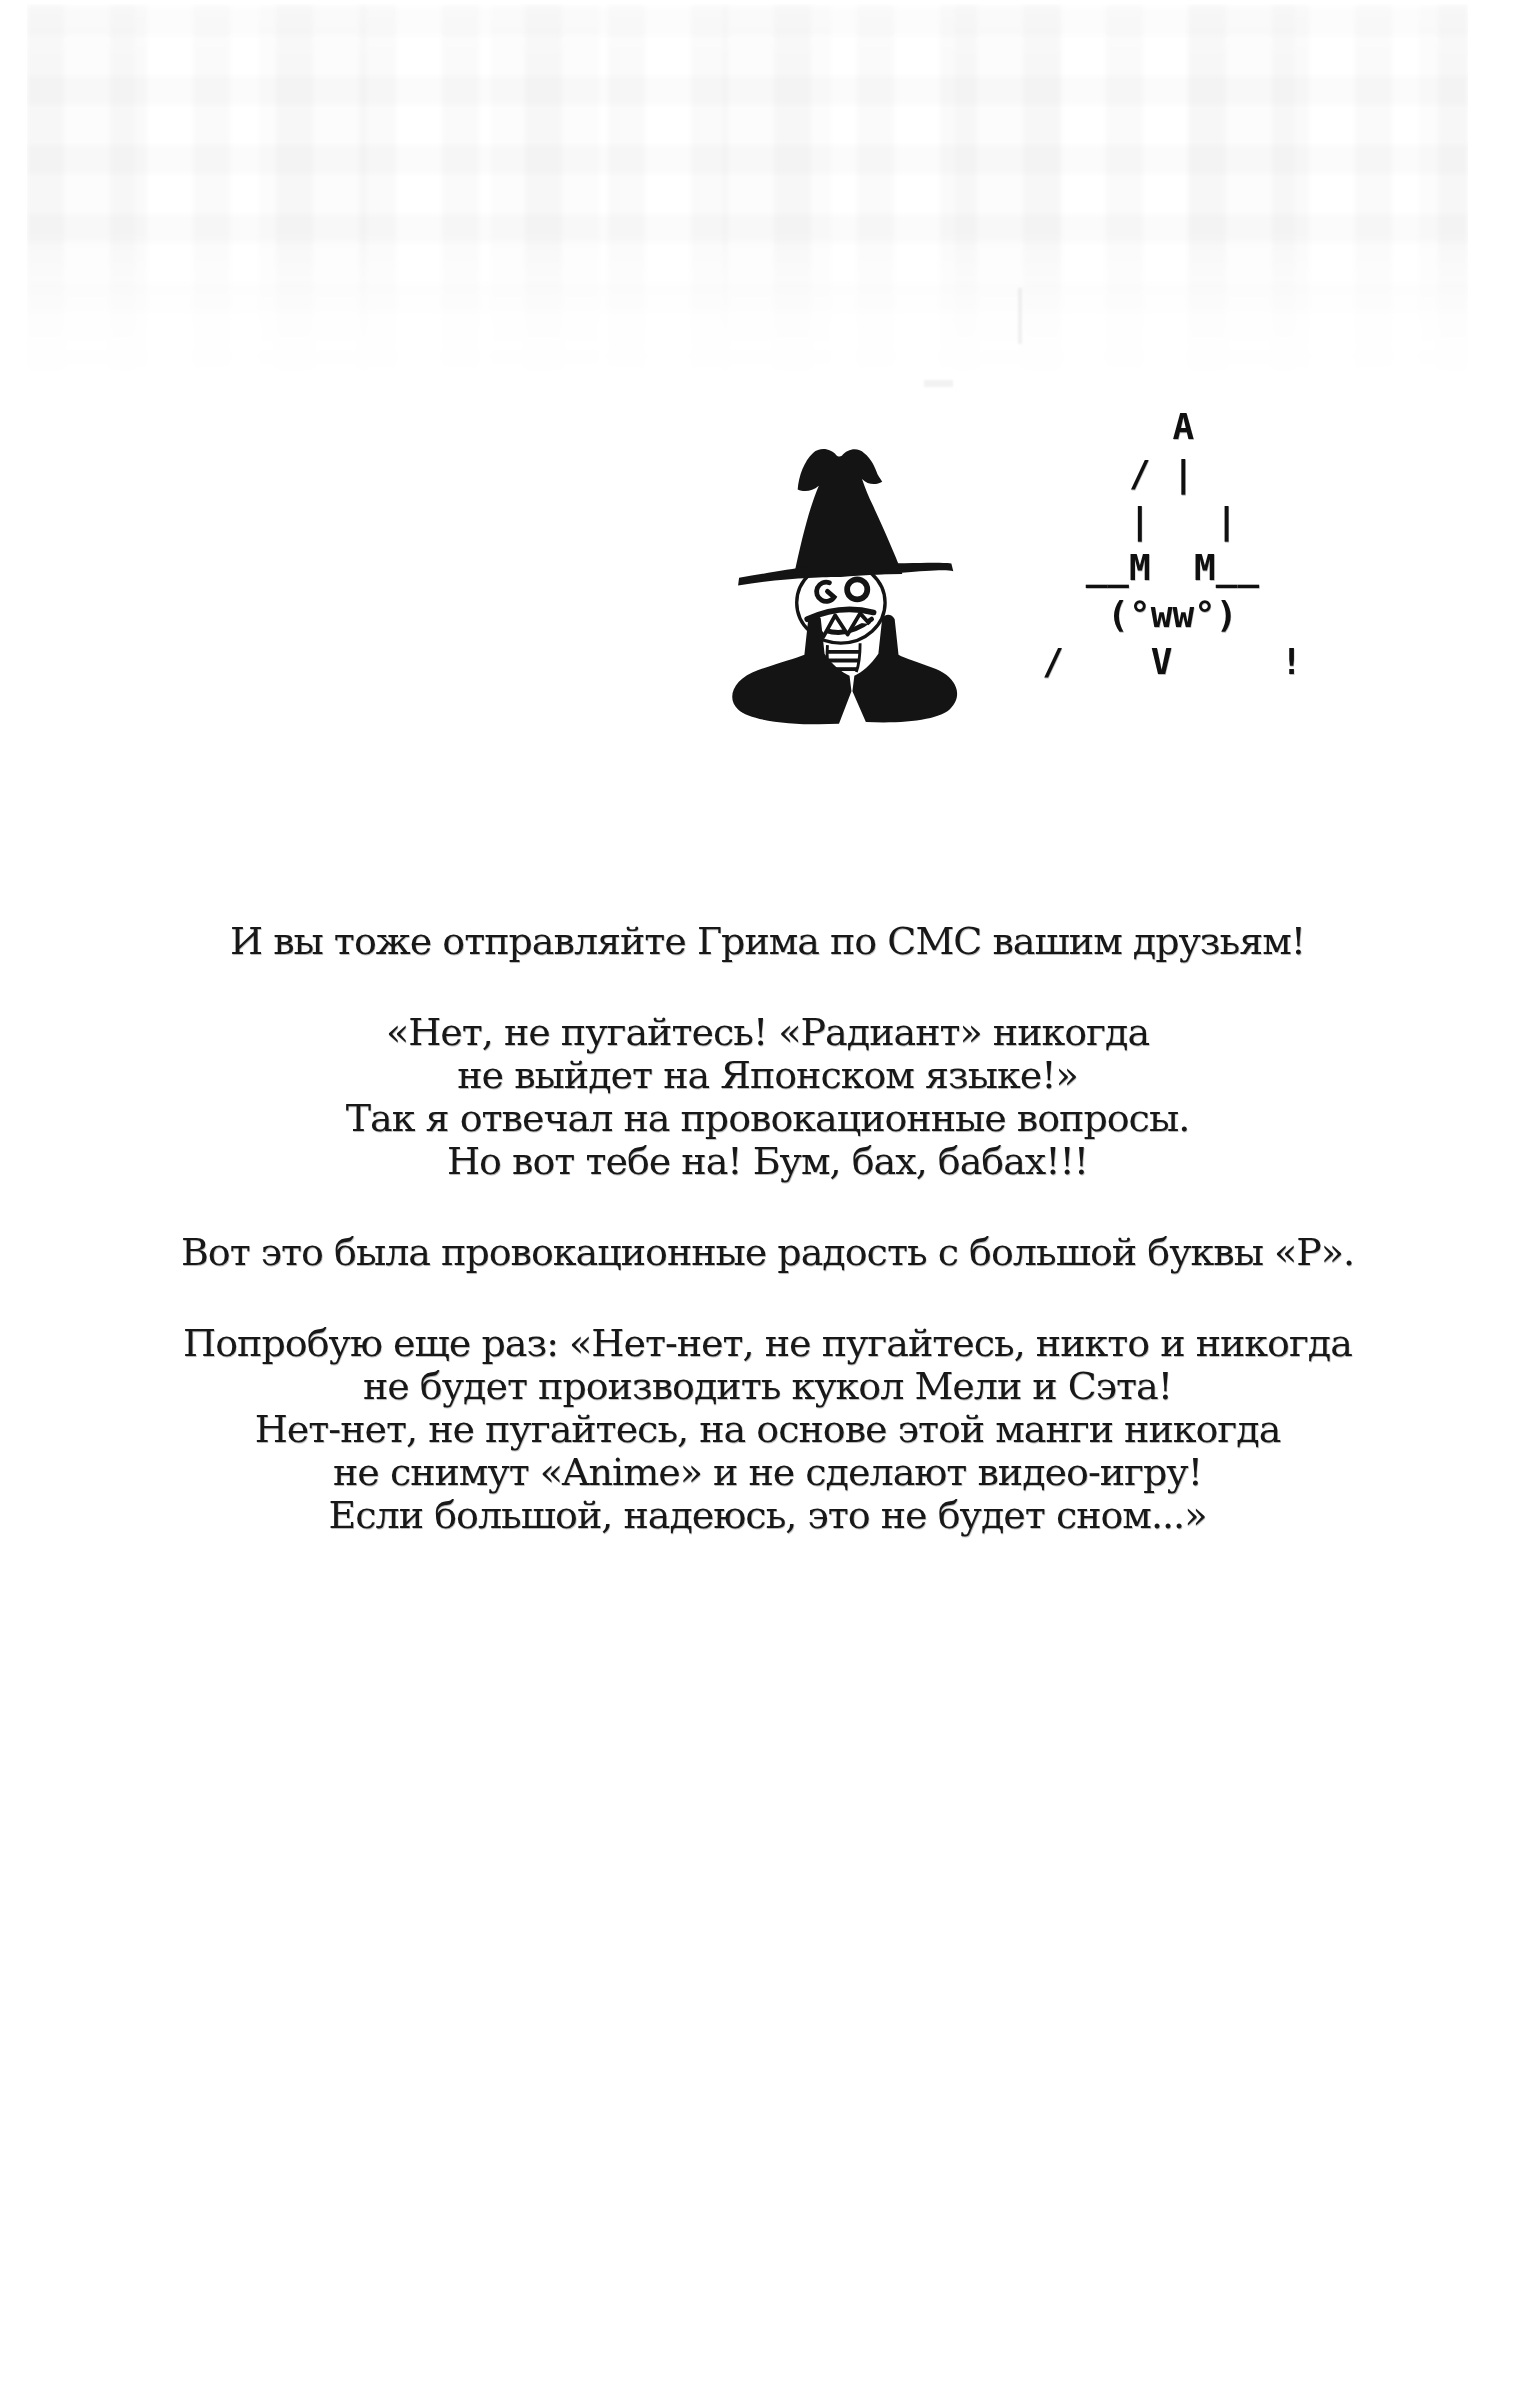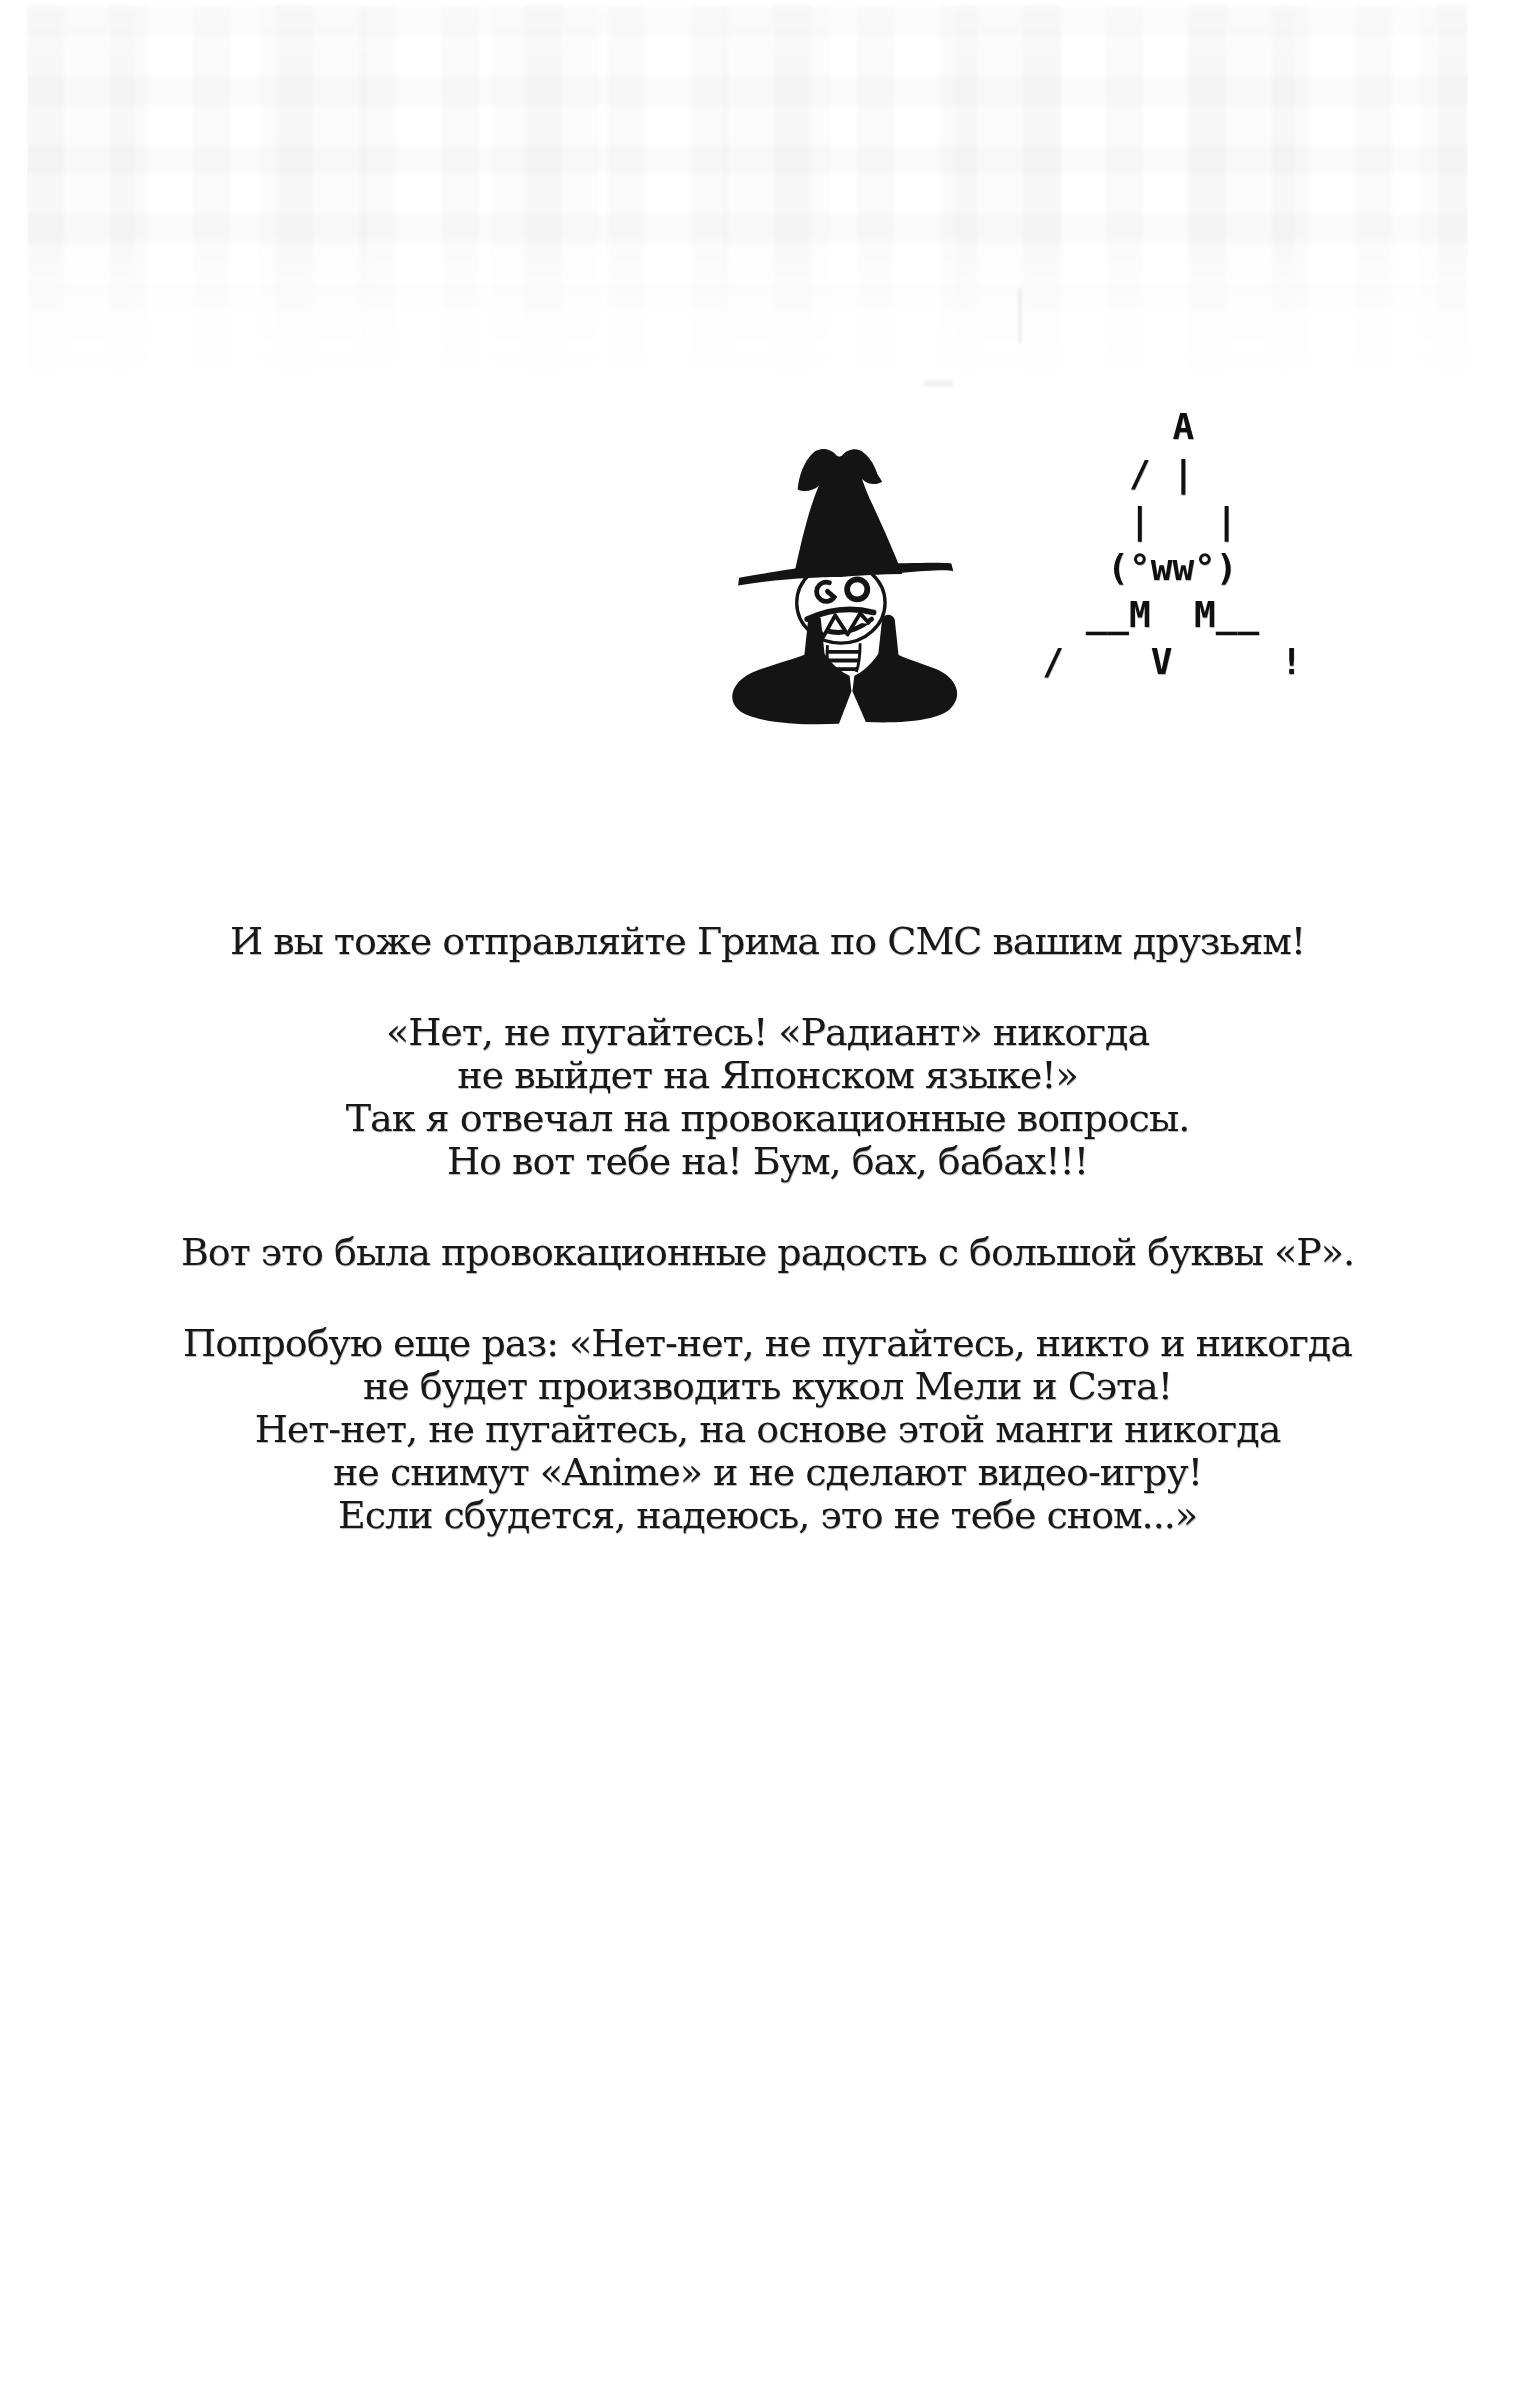--- a/index.html
+++ b/index.html
@@ -126,38 +126,38 @@
              C200,308 240,304 250,291
              C262,279 256,260 234,251
              C214,243 202,240 195,236
              L191,199
              C188,193 181,193 178,198
              L174,235
              C166,247 157,254 149,258
              L147,274 Z"></path>
   </svg>
 
-  <pre class="ascii"><span>        A</span><span>      / |</span><span>      |   |</span><span>     (°ww°)</span><span>    __M  M__</span><span>  /    V     !</span></pre>
+  <pre class="ascii"><span>        A</span><span>      / |</span><span>      |   |</span><span>    __M  M__</span><span>     (°ww°)</span><span>  /    V     !</span></pre>
 
   <div class="body-text">
     <p>
       <span>И вы тоже отправляйте Грима по СМС вашим друзьям!</span>
     </p>
     <p>
       <span>«Нет, не пугайтесь! «Радиант» никогда</span>
       <span>не выйдет на Японском языке!»</span>
       <span>Так я отвечал на провокационные вопросы.</span>
       <span>Но вот тебе на! Бум, бах, бабах!!!</span>
     </p>
     <p>
       <span>Вот это была провокационные радость с большой буквы «Р».</span>
     </p>
     <p>
       <span>Попробую еще раз: «Нет-нет, не пугайтесь, никто и никогда</span>
       <span>не будет производить кукол Мели и Сэта!</span>
       <span>Нет-нет, не пугайтесь, на основе этой манги никогда</span>
       <span>не снимут «Anime» и не сделают видео-игру!</span>
-      <span>Если сбудется, надеюсь, это не тебе сном...»</span>
+      <span>Если большой, надеюсь, это не будет сном...»</span>
     </p>
   </div>
 
 </div>
 
 
 </body></html>

